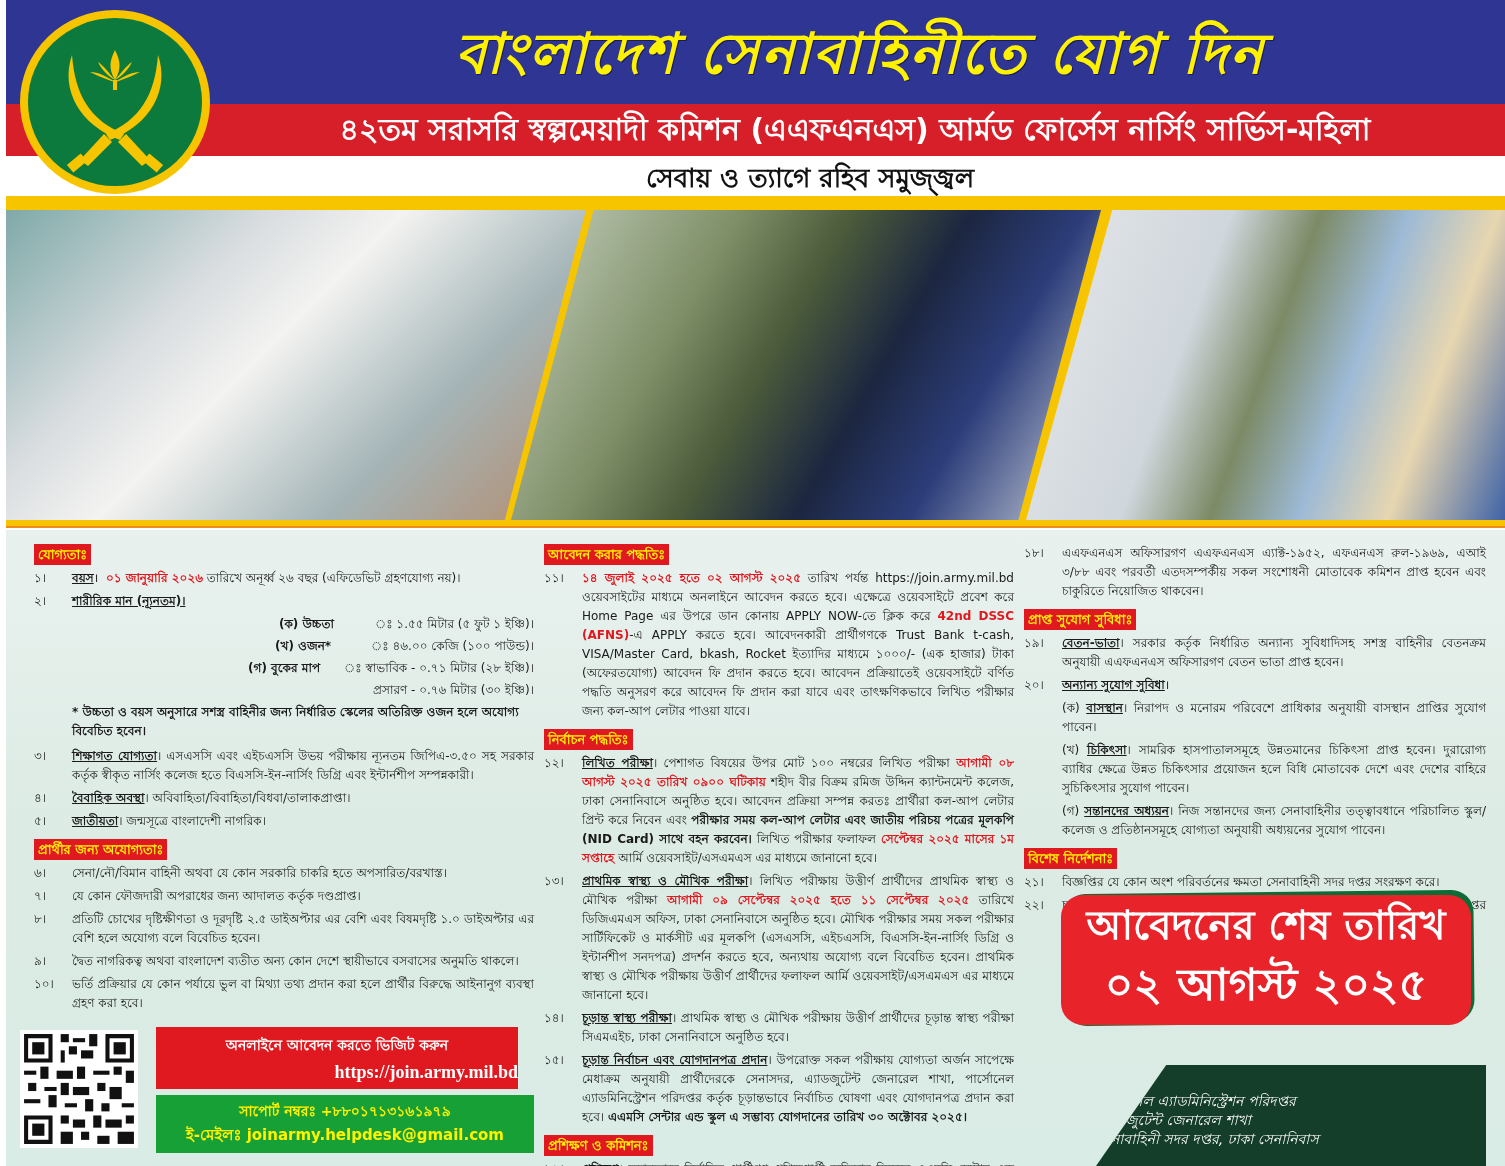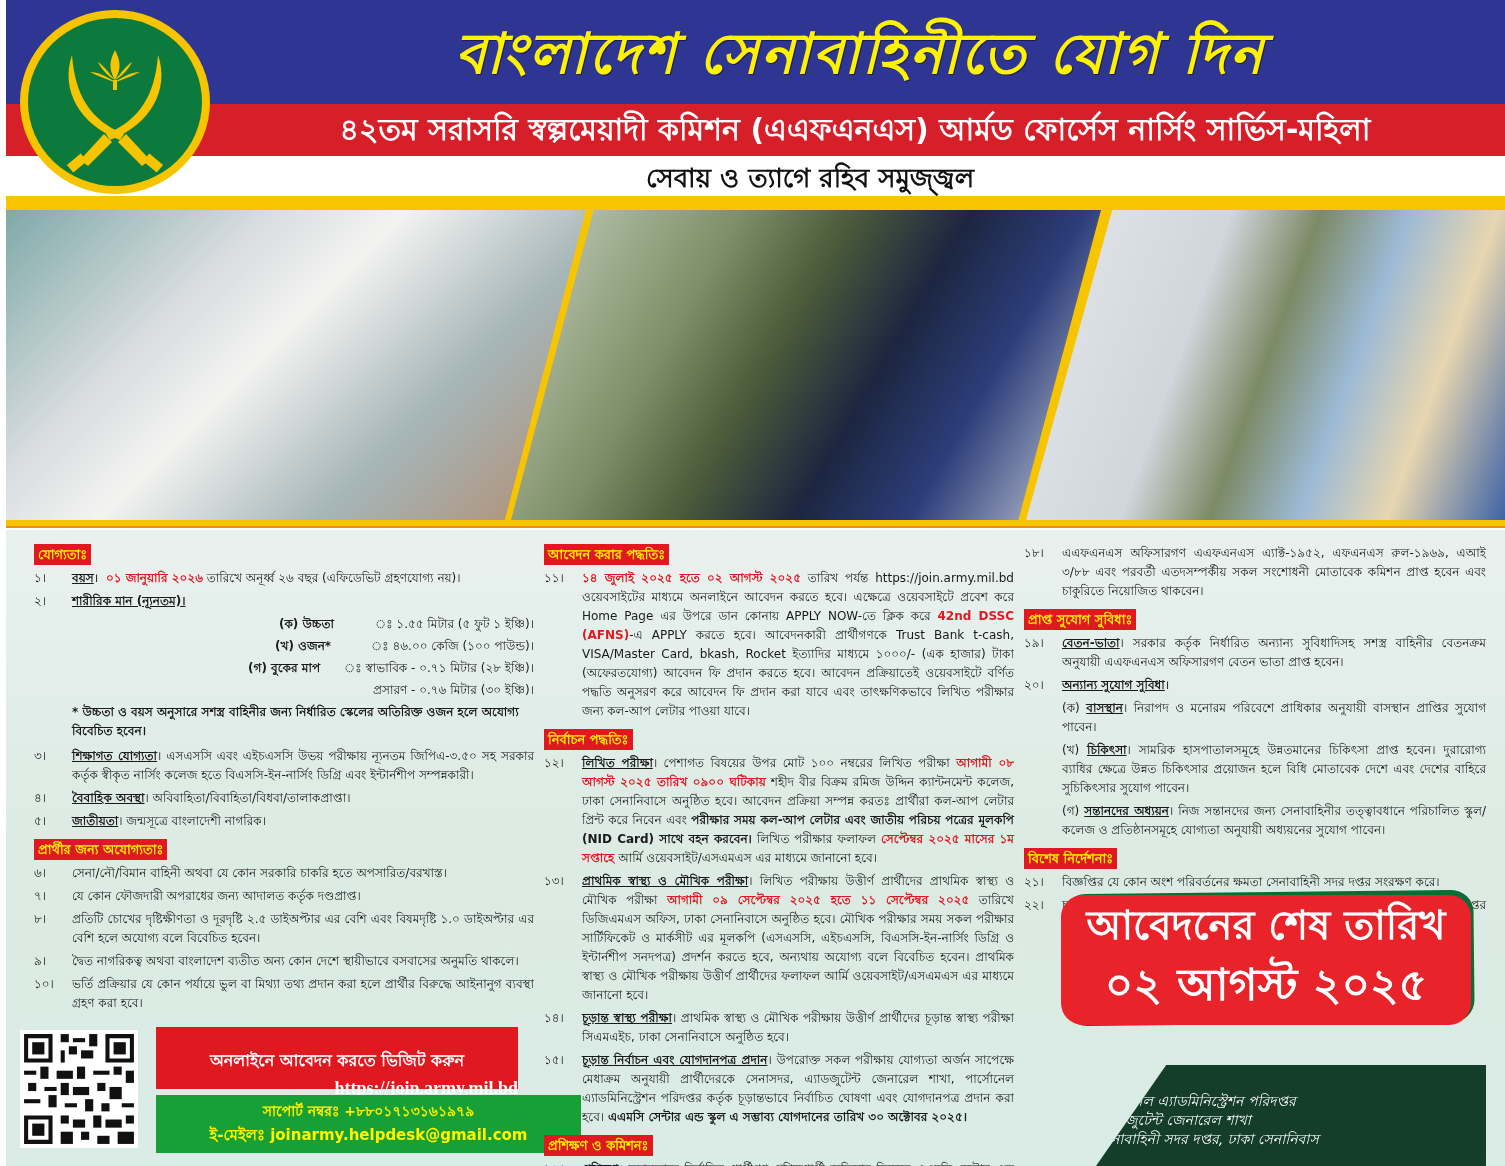--- a/index.html
+++ b/index.html
@@ -41,23 +41,23 @@
   .red { color: #e0181f; font-weight: bold; }
   .b { font-weight: bold; }
   .sub { display: flex; padding-left: 38px; margin-bottom: 3px; justify-content: flex-end; }
   .sub .lbl { width: 96px; flex: none; font-weight: bold; }
   .note { padding-left: 38px; font-weight: bold; margin-bottom: 6px; }
 
   
   .qr { position: absolute; left: 14px; top: 500px; width: 118px; height: 118px; background: #fff; }
   .qr svg { display: block; }
   .visit-box { position: absolute; left: 150px; top: 497px; width: 362px; height: 62px; background: #e0181f; color: #fff; text-align: center; }
-  .visit-box .l1 { font-size: 16px; font-weight: bold; line-height: 28px; margin-top: 20px; }
+  .visit-box .l1 { font-size: 14px; font-weight: bold; line-height: 28px; margin-top: 4px; }
   .visit-box .l2 { font-size: 18px; font-weight: bold; line-height: 26px; font-family: Liberation Serif, serif; text-align: right; }
-  .support-box { position: absolute; left: 150px; top: 565px; width: 425px; height: 58px; background: #17a035; color: #fff200; text-align: center; }
+  .support-box { position: absolute; left: 150px; top: 565px; width: 378px; height: 58px; background: #17a035; color: #fff200; text-align: center; }
   .support-box .l1 { font-size: 14px; font-weight: bold; line-height: 24px; margin-top: 4px; }
   .support-box .l2 { font-size: 15px; font-weight: bold; line-height: 24px; }
 
   
   .deadline-shadow { position: absolute; left: 1058px; top: 362px; width: 410px; height: 132px; background: #0d6b35; border-radius: 22px; transform: rotate(-0.6deg); }
   .deadline { position: absolute; left: 1055px; top: 365px; width: 410px; height: 130px; background: #e8232a; border-radius: 22px; color: #fff; text-align: center; }
   .deadline .l1 { font-size: 40px; font-weight: bold; line-height: 60px; }
   .deadline .l2 { font-size: 44px; font-weight: bold; line-height: 60px; }
 
   

